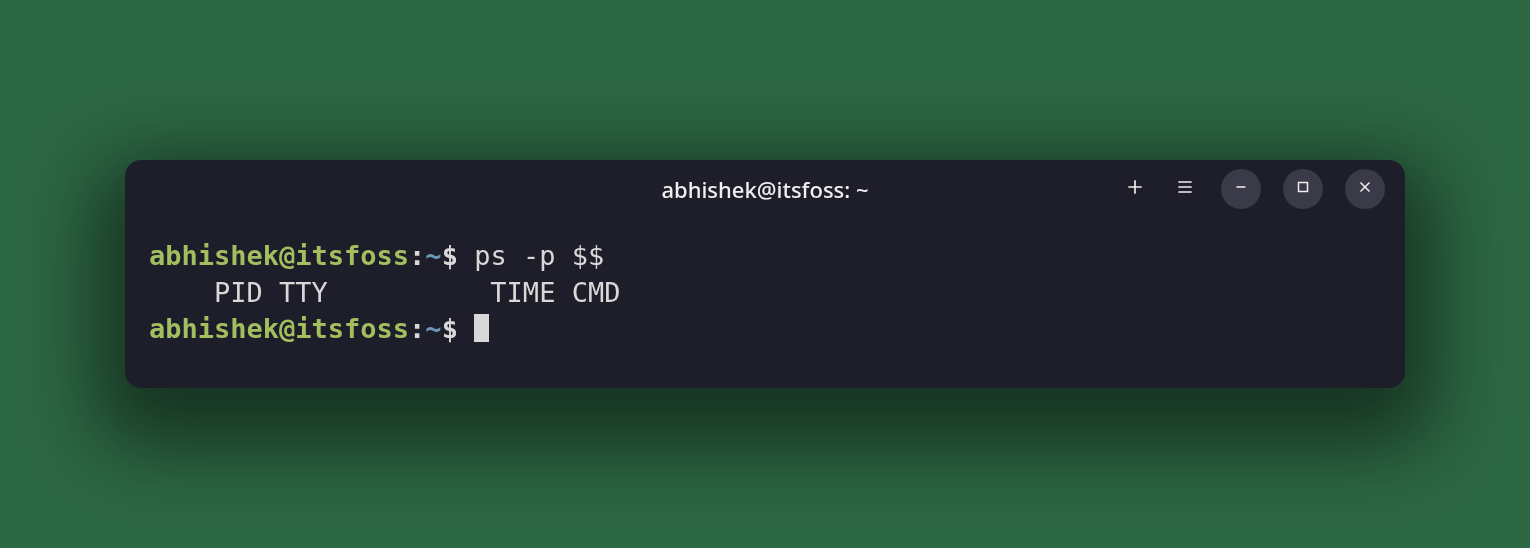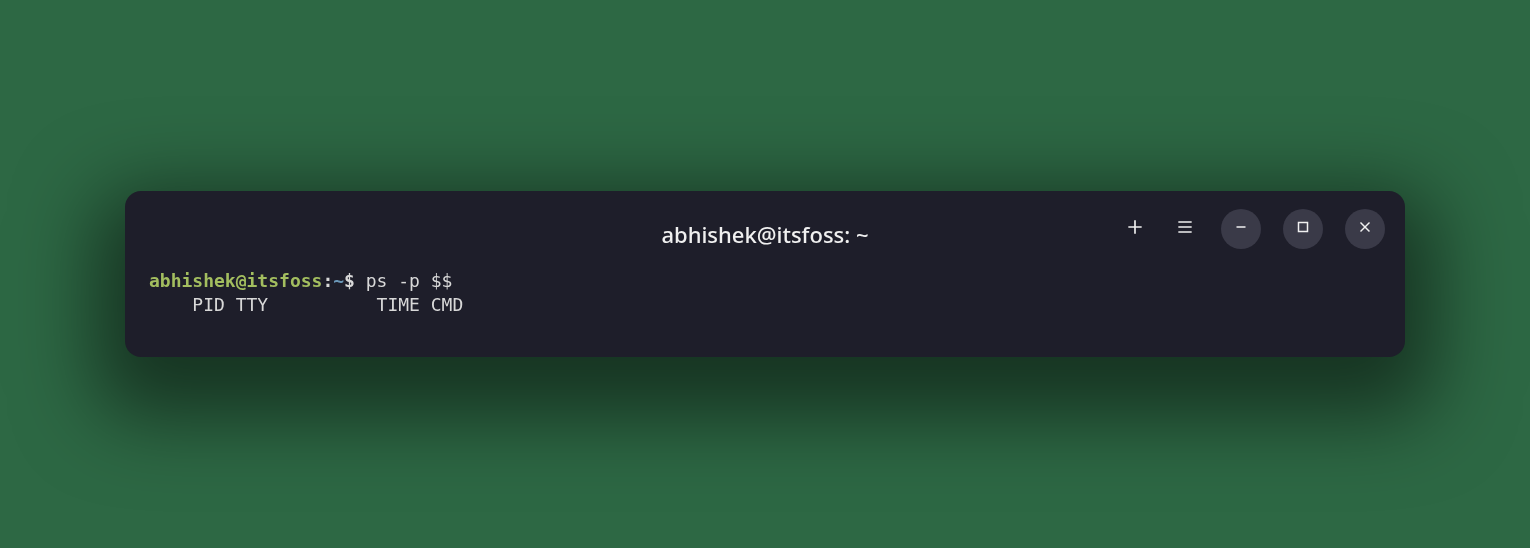--- a/index.html
+++ b/index.html
@@ -19,21 +19,21 @@
     .terminal-window {
       width: 1280px;
       background-color: #1e1e2a;
       border-radius: 16px;
       box-shadow: 0 30px 80px 30px rgba(0,0,0,0.5);
       overflow: hidden;
     }
     .titlebar {
       height: 58px;
       display: flex;
-      align-items: flex-end;
+      align-items: center;
       padding: 0 20px;
       position: relative;
     }
     .title-text {
       position: absolute;
       left: 50%;
       transform: translateX(-50%);
       color: #f0f0f0;
       font-size: 22px;
       font-family: system-ui, -apple-system, sans-serif;
@@ -76,21 +76,21 @@
     }
     .titlebar-plain svg {
       width: 20px;
       height: 20px;
       stroke: #f0f0f0;
       stroke-width: 2;
       fill: none;
     }
     .terminal-body {
       padding: 20px 40px 40px 24px;
-      font-size: 18px;
+      font-size: 27px;
       line-height: 1.35;
     }
     .line {
       white-space: pre;
       color: #d8d8d8;
     }
     .prompt-user {
       color: #a3be5f;
       font-weight: bold;
     }
@@ -162,14 +162,15 @@
               <line x1="6" y1="6" x2="18" y2="18"></line>
               <line x1="18" y1="6" x2="6" y2="18"></line>
             </svg>
         </span>
       </div>
     </div>
   </div>
   <div class="terminal-body">
     <div class="line"><span class="prompt-user">abhishek@itsfoss</span><span class="prompt-colon">:</span><span class="prompt-path">~</span><span class="prompt-dollar">$</span><span class="command"> <span>ps -p $$</span></span></div>
     <div class="line">    PID TTY          TIME CMD</div>
+    <div class="line"><span class="prompt-user">abhishek@itsfoss</span><span class="prompt-colon">:</span><span class="prompt-path">~</span><span class="prompt-dollar">$</span><span class="command"> </span><span class="cursor"></span></div>
   </div>
 </div>
 
 </body></html>

